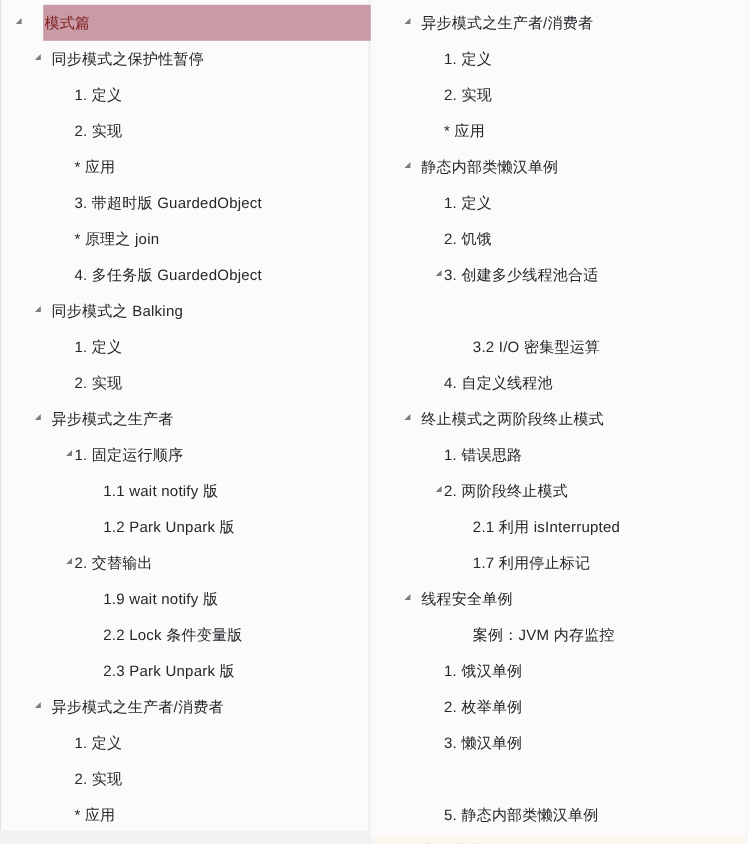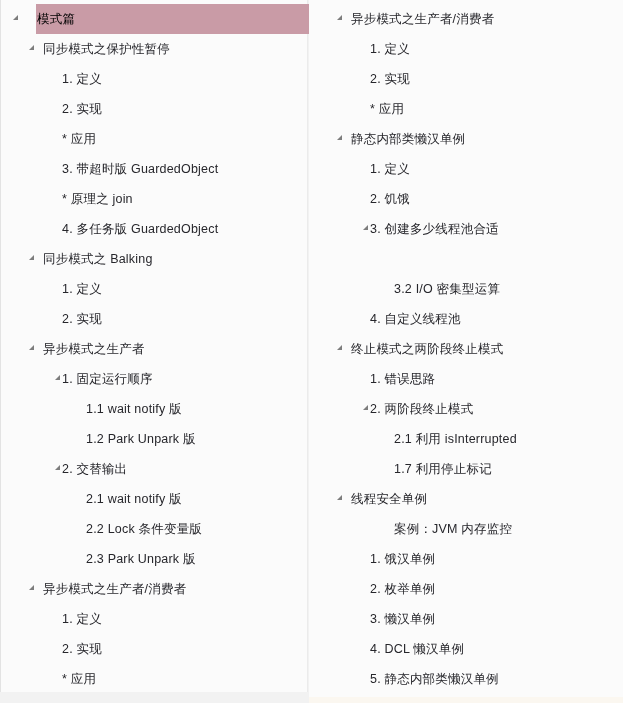--- a/index.html
+++ b/index.html
@@ -74,21 +74,21 @@
     position: absolute;
     top: 0;
     height: 30px;
     line-height: 30px;
     padding: 0 5px 0 1px;
     box-sizing: border-box;
   }
   .item-label.highlight {
     background: #c99ba6;
     width: 280px;
-    color: #000000;
+    color: #7f1d1d;
   }
   
   .lvl0 .twisty { left: 9px; }
   .lvl0 .item-label { left: 35px; }
   .lvl1 .twisty { left: 25px; }
   .lvl1 .item-label { left: 41px; }
   .lvl2 .twisty { left: 51px; }
   .lvl2 .item-label { left: 60px; }
   .lvl3 .twisty { left: 75px; }
   .lvl3 .item-label { left: 84px; }
@@ -165,21 +165,21 @@
       <div class="outline-item lvl3">
         <span class="twisty none"></span>
         <span class="item-label">1.2 Park Unpark 版</span>
       </div>
       <div class="outline-item lvl2">
         <span class="twisty expanded"></span>
         <span class="item-label">2. 交替输出</span>
       </div>
       <div class="outline-item lvl3">
         <span class="twisty none"></span>
-        <span class="item-label">2.1 wait notify 版</span>
+        <span class="item-label">1.9 wait notify 版</span>
       </div>
       <div class="outline-item lvl3">
         <span class="twisty none"></span>
         <span class="item-label">2.2 Lock 条件变量版</span>
       </div>
       <div class="outline-item lvl3">
         <span class="twisty none"></span>
         <span class="item-label">2.3 Park Unpark 版</span>
       </div>
       <div class="outline-item lvl1">
@@ -278,21 +278,20 @@
       <div class="outline-item lvl2">
         <span class="twisty none"></span>
         <span class="item-label">2. 枚举单例</span>
       </div>
       <div class="outline-item lvl2">
         <span class="twisty none"></span>
         <span class="item-label">3. 懒汉单例</span>
       </div>
       <div class="outline-item lvl2">
         <span class="twisty none"></span>
-        <span class="item-label">4. DCL 懒汉单例</span>
       </div>
       <div class="outline-item lvl2">
         <span class="twisty none"></span>
         <span class="item-label">5. 静态内部类懒汉单例</span>
       </div>
       <div class="outline-item lvl1">
         <span class="twisty expanded"></span>
         <span class="item-label">享元模式</span>
       </div>
     </div>

